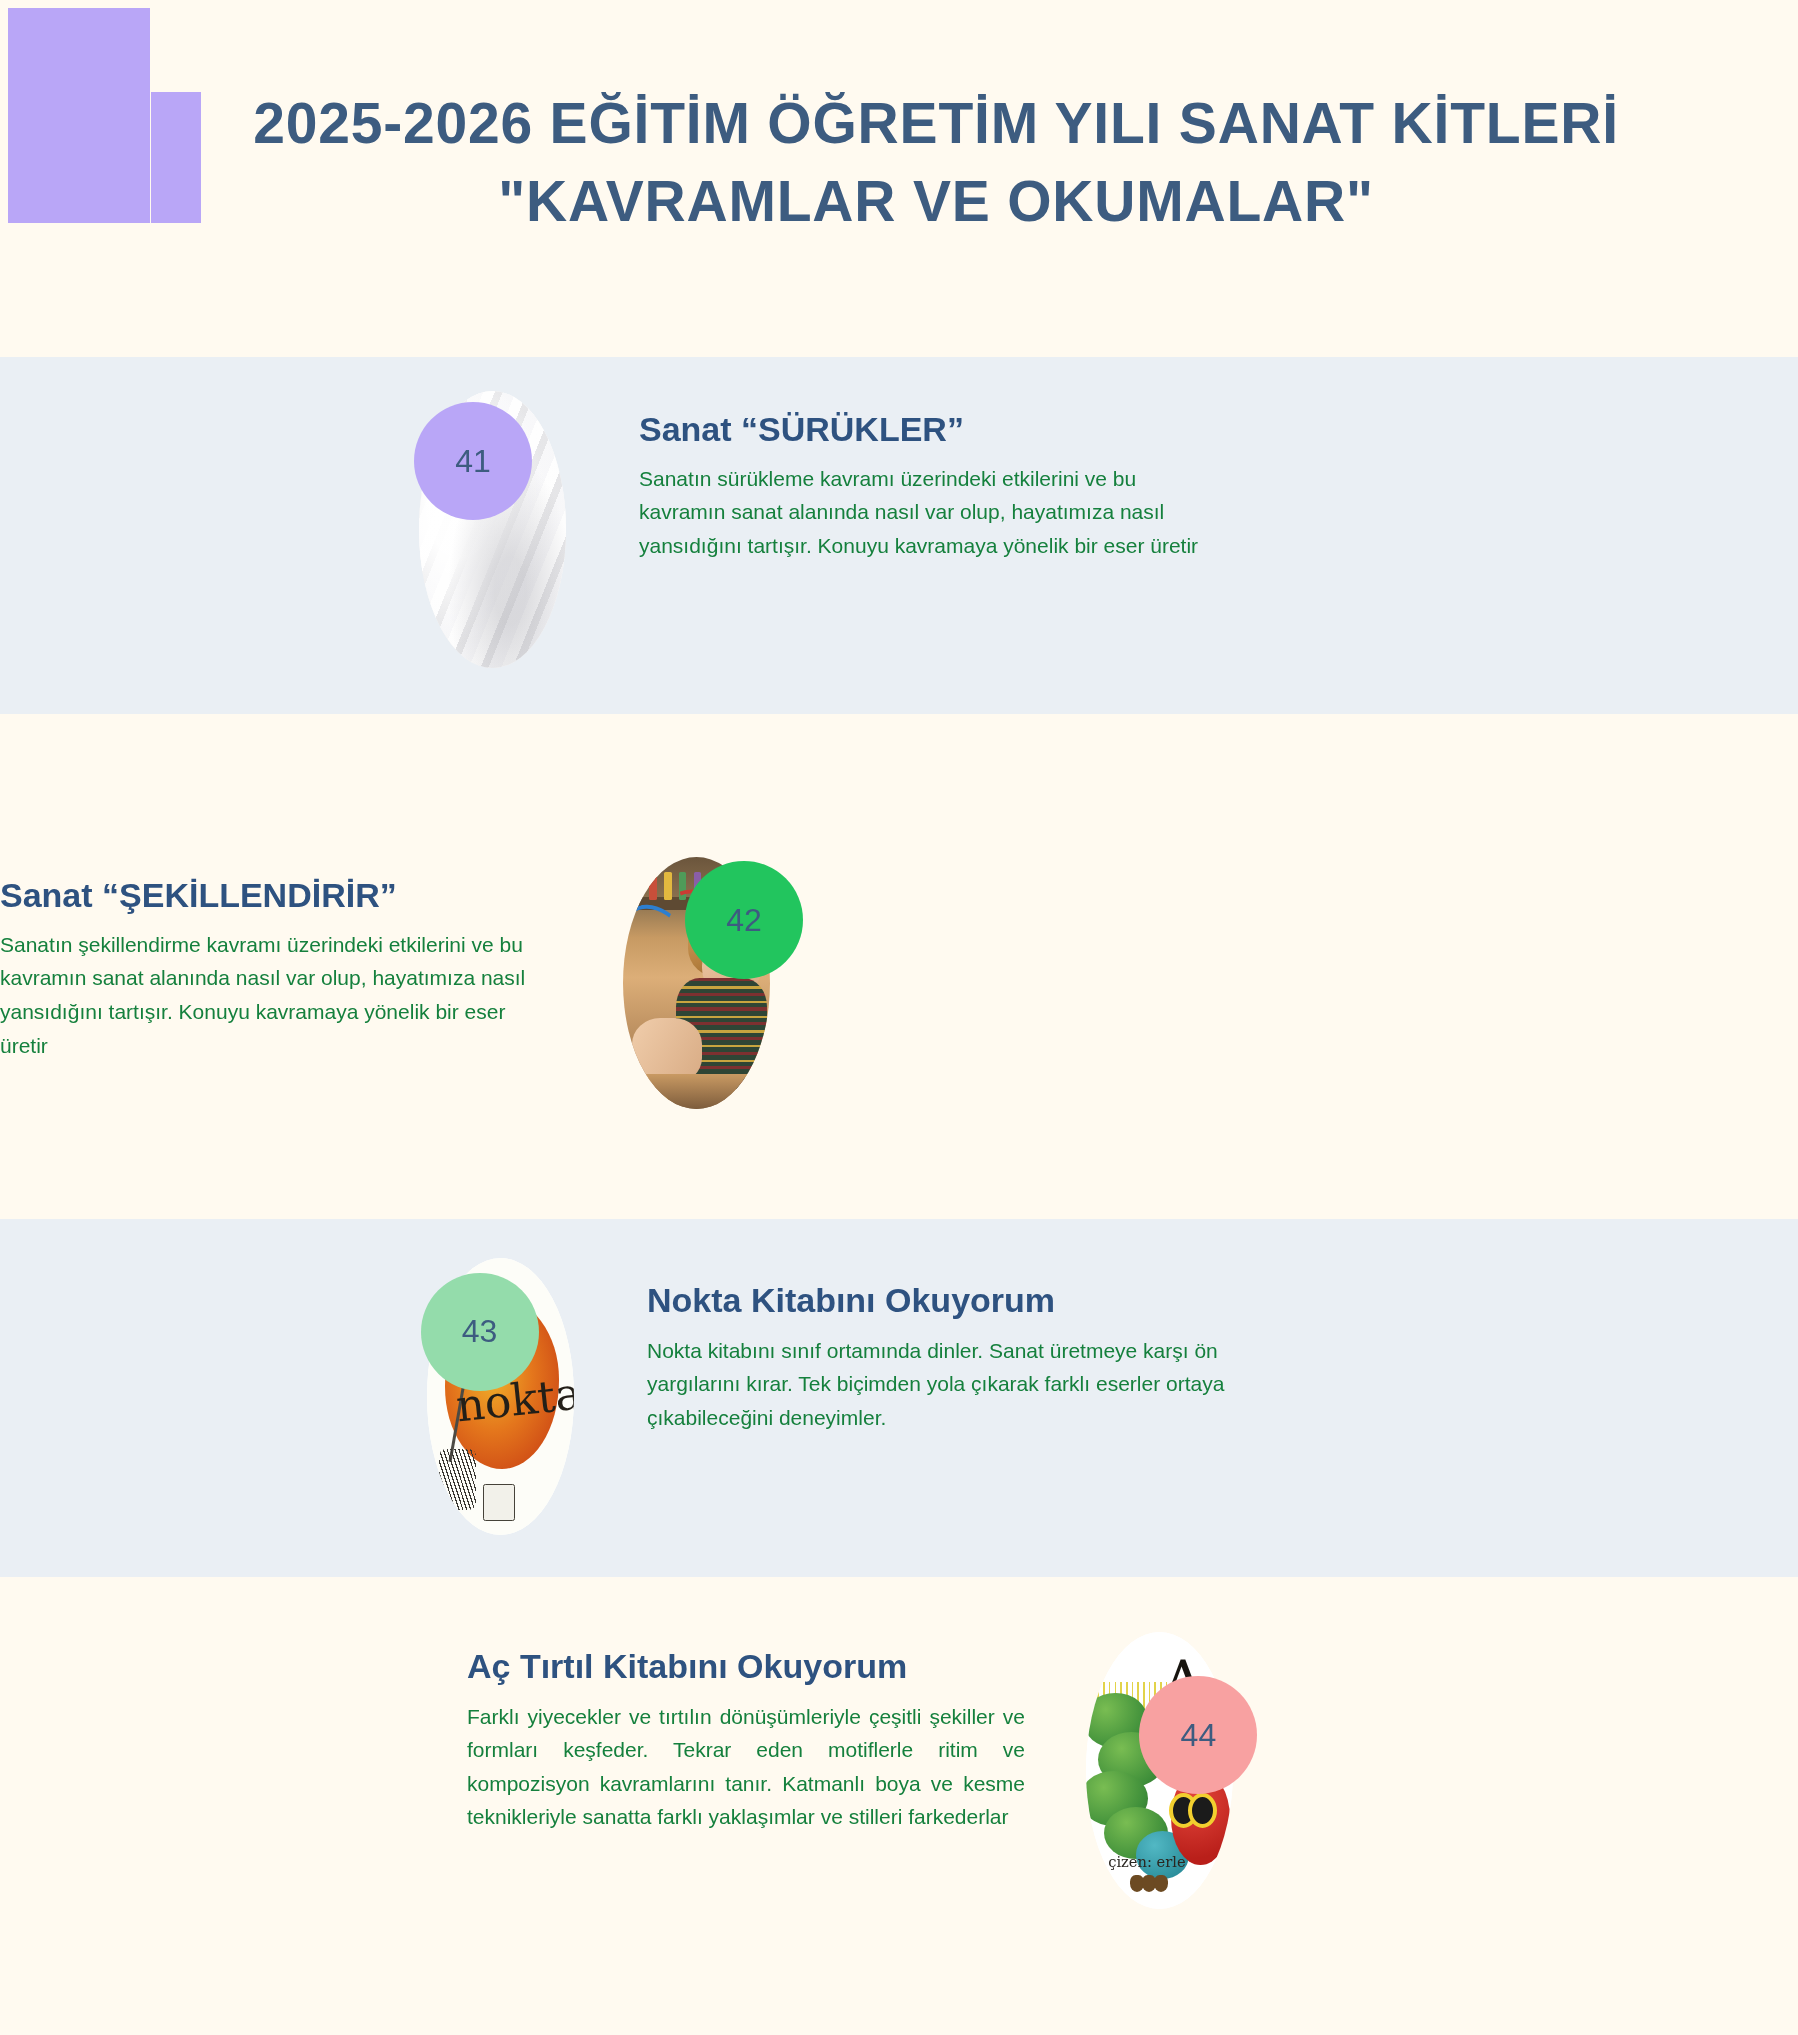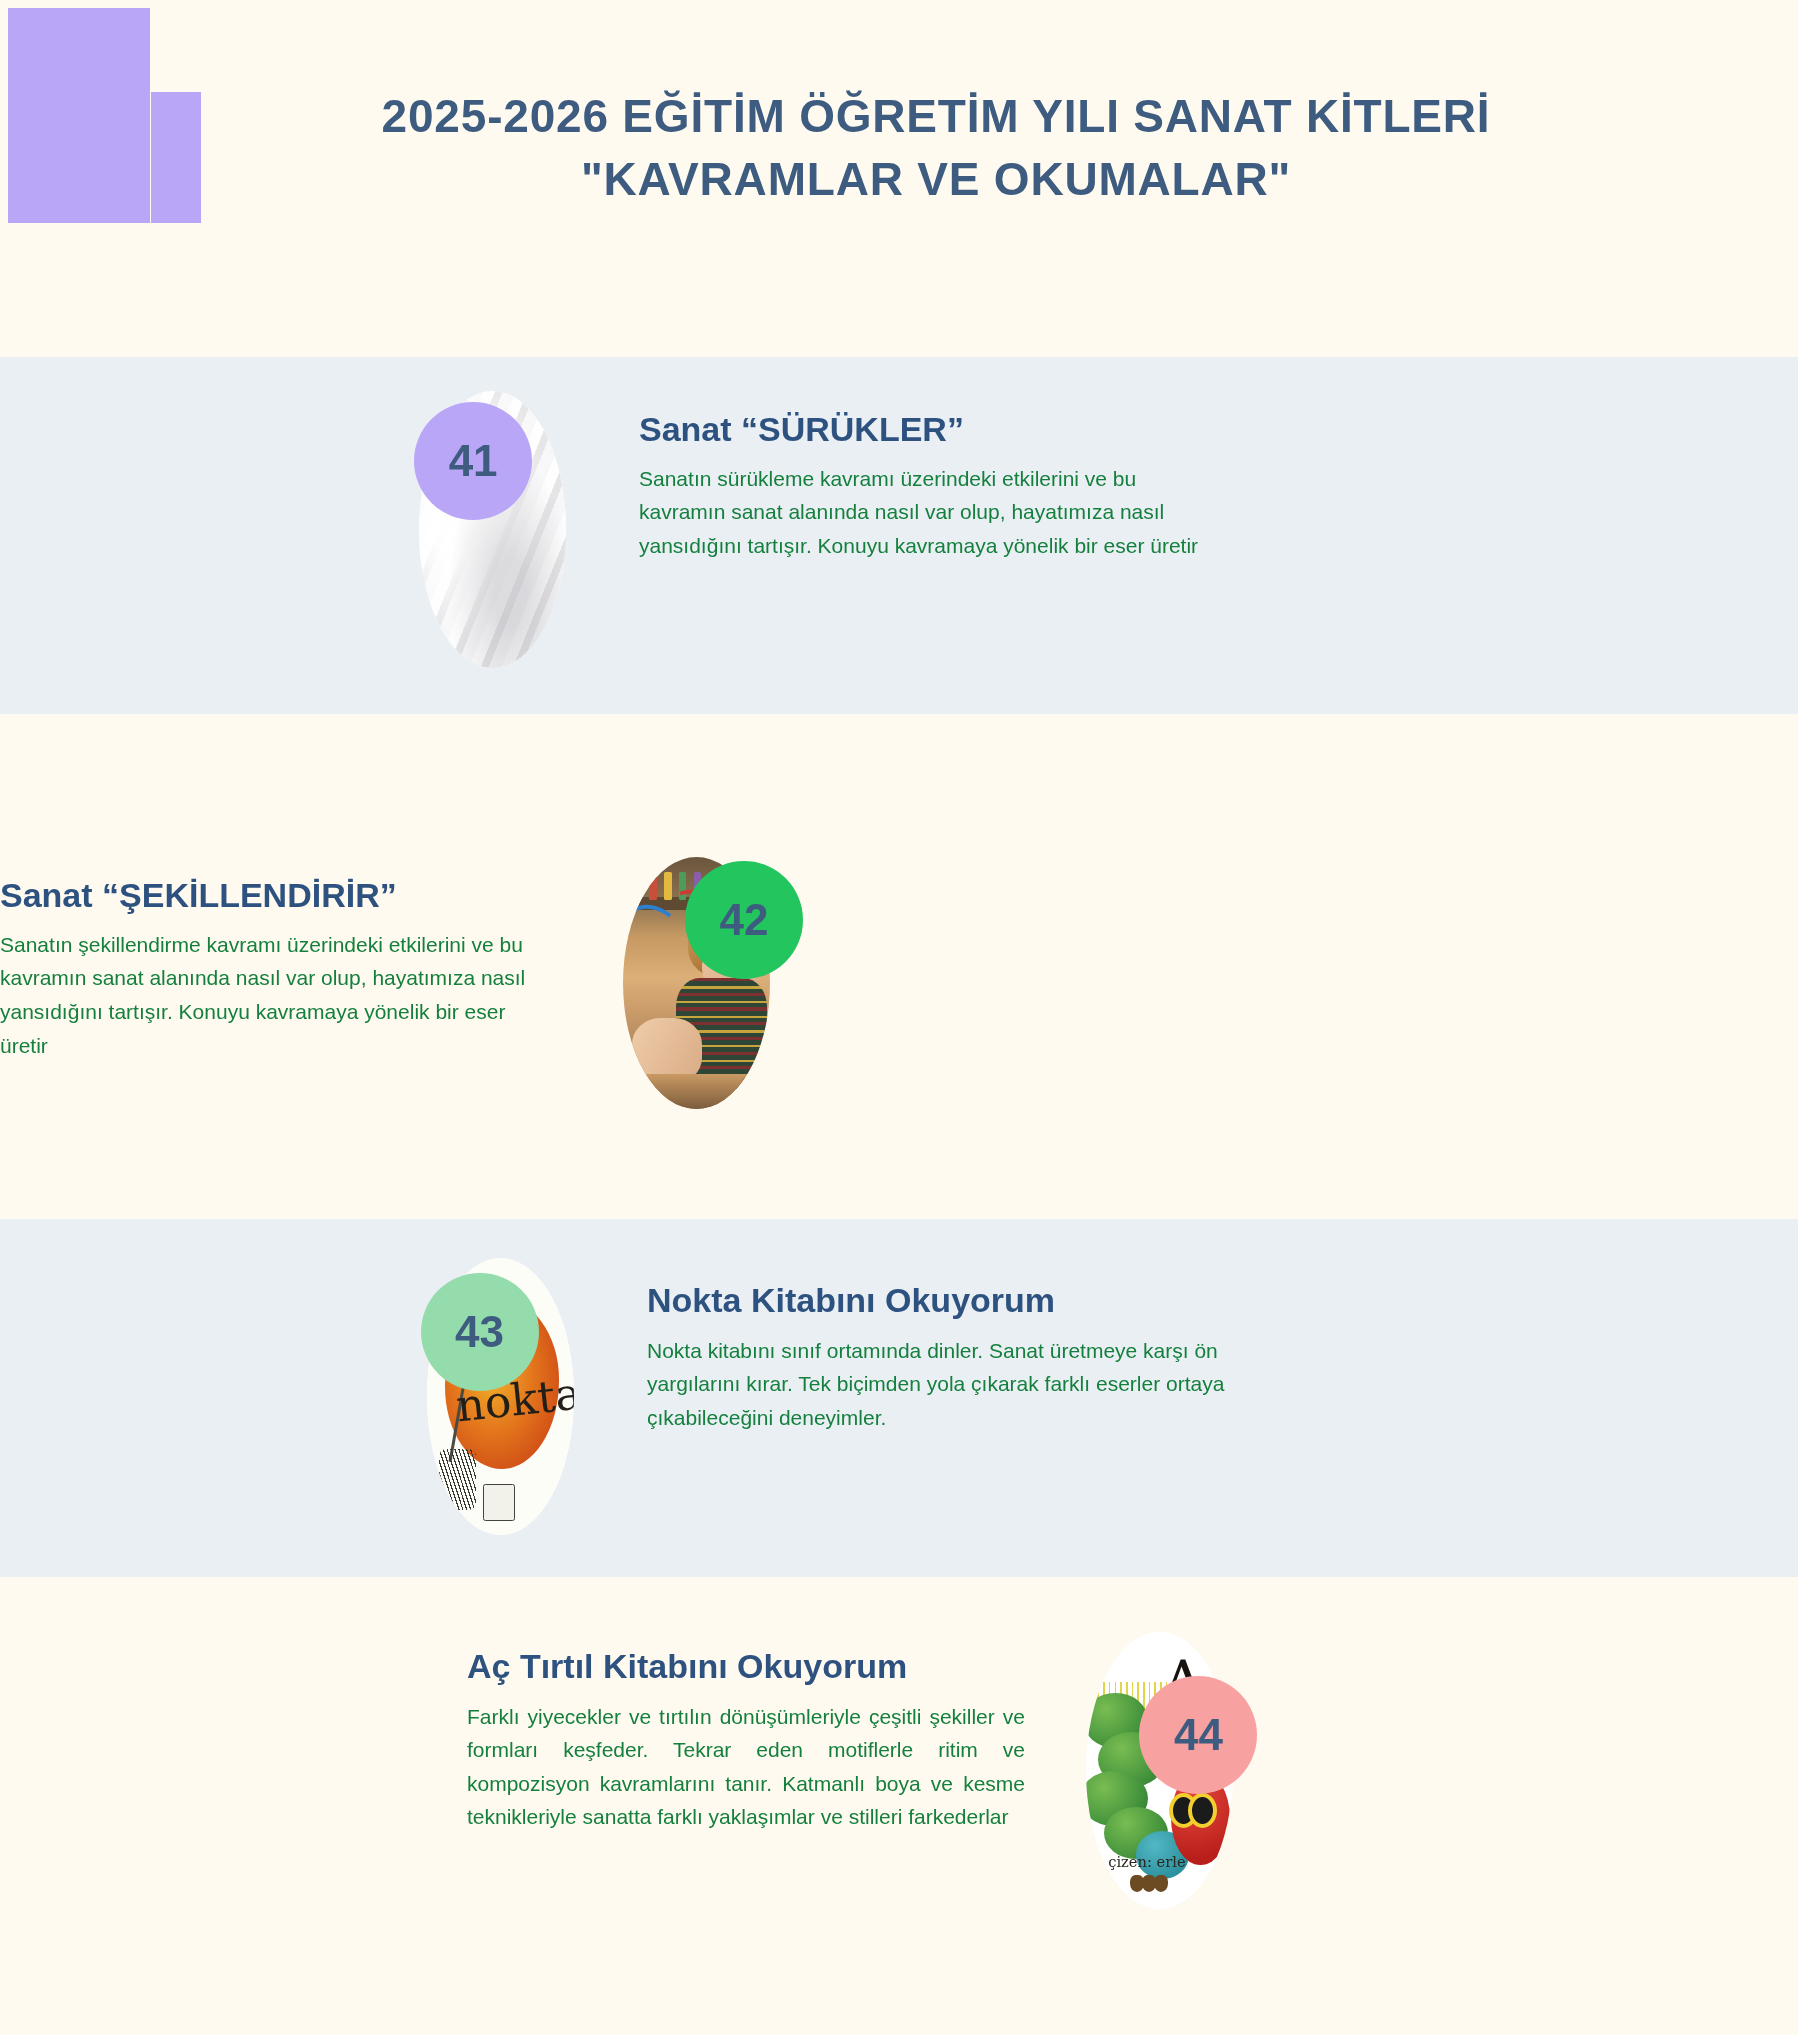--- a/index.html
+++ b/index.html
@@ -39,21 +39,21 @@
     left: 0;
     top: 85px;
     width: 1799px;
     text-align: center;
     padding-left: 73px;
     box-sizing: border-box;
   }
   .header-line {
     color: #3d5c80;
     font-weight: 700;
-    font-size: 46px;
+    font-size: 57px;
     line-height: 1.36;
     letter-spacing: 0.8px;
     white-space: nowrap;
   }
 
   
   .band {
     position: absolute;
     left: 0;
     width: 1799px;
@@ -94,22 +94,22 @@
 
   .badge {
     position: absolute;
     width: 118px;
     height: 118px;
     border-radius: 50%;
     display: flex;
     align-items: center;
     justify-content: center;
     color: #3d5c80;
-    font-size: 44px;
-    font-weight: 700;
+    font-size: 32px;
+    font-weight: 400;
     z-index: 5;
   }
 
   .text-col {
     flex: 0 0 auto;
   }
   .item-title {
     color: #2e5280;
     font-weight: 700;
     font-size: 34px;

